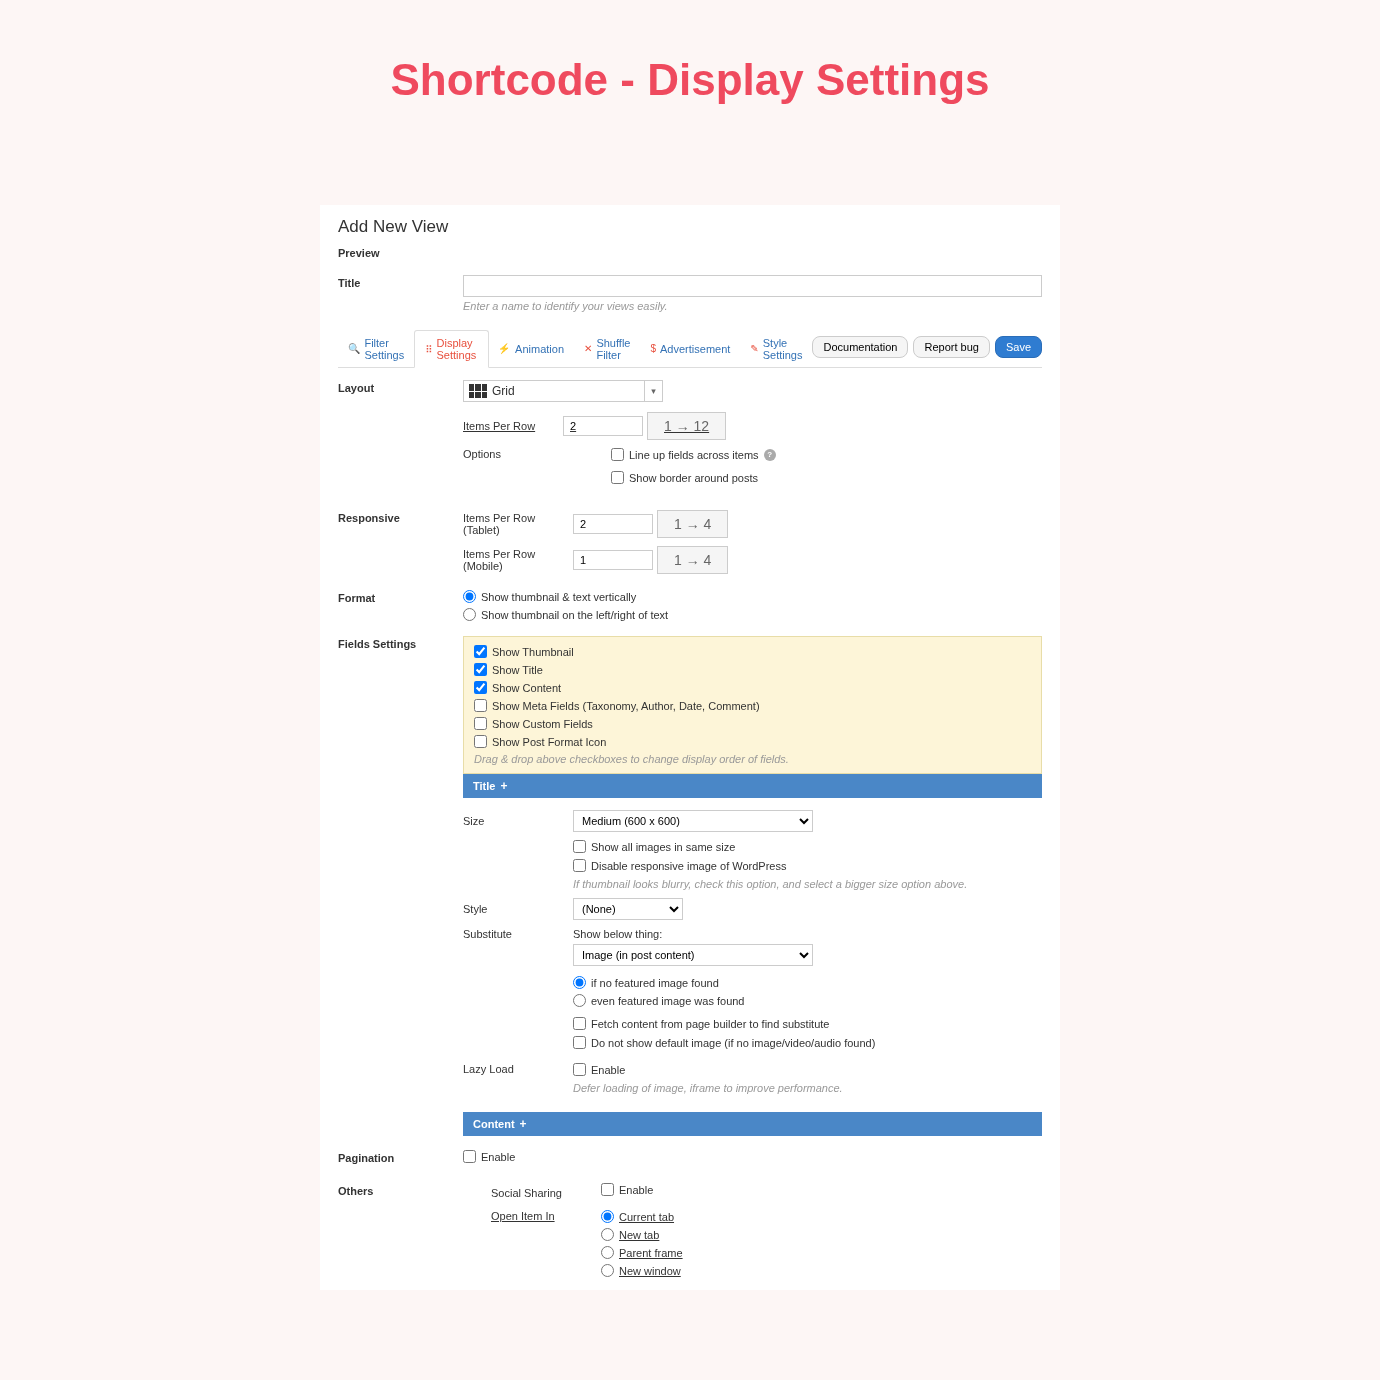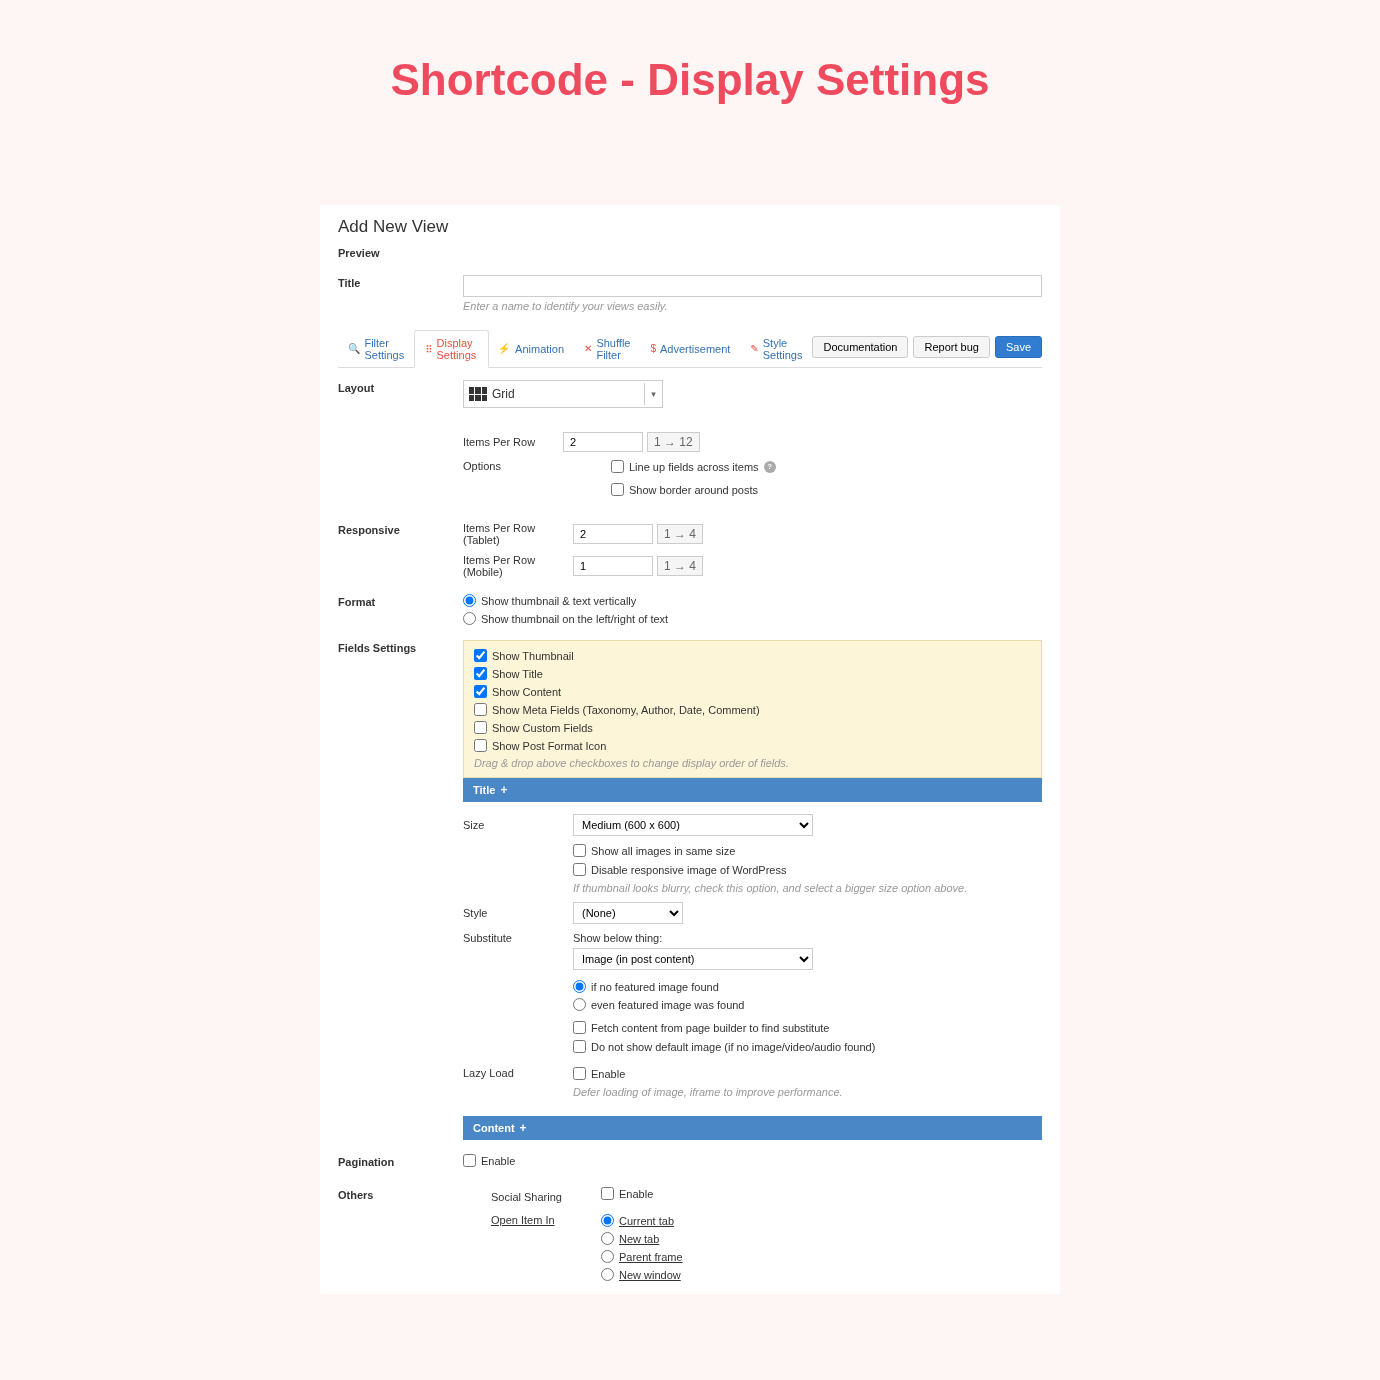--- a/index.html
+++ b/index.html
@@ -74,49 +74,49 @@
   border-radius: 3px 3px 0 0;
   color: #e8503e;
 }
 .tab-icon { font-size: 10px; }
 .action-btns { display: flex; gap: 5px; margin-bottom: 3px;}
 .btn {
   padding: 4px 10px;
   font-size: 11px;
   border: 1px solid #ccc;
   background: #f5f5f5;
-  border-radius: 3px;
+  border-radius: 8px;
   cursor: pointer;
 }
 .btn.primary { background: #2f7cd1; color: #fff; border-color: #2a6db8; }
 .layout-dd {
   display: flex;
   align-items: center;
   border: 1px solid #ccc;
   width: 200px;
-  height: 28px;
+  height: 22px;
   background: #fff;
 }
 .layout-dd .grid-icon {
   width: 18px; height: 14px; margin: 0 5px;
   display: grid; grid-template-columns: repeat(3,1fr); grid-template-rows: repeat(2,1fr); gap:1px;
 }
 .layout-dd .grid-icon span { background: #333; }
 .layout-dd .dd-label { flex:1; font-size: 12px; }
 .layout-dd .dd-caret {
   width: 18px; height: 22px; border-left: 1px solid #ccc;
   display:flex; align-items:center; justify-content:center; font-size:9px; color:#666;
 }
 .subrow { display:flex; align-items:center; margin-bottom: 8px; }
 .sublabel { width: 100px; font-size: 11px; color:#333; }
 .num-input {
   border: 1px solid #ccc; height: 20px; width: 80px; padding: 2px 6px; font-size: 11px;
 }
 .range-badge {
-  border: 1px solid #ccc; height: 20px; padding: 2px 6px; font-size: 12px;
+  border: 1px solid #ccc; height: 28px; padding: 2px 16px; font-size: 14px;
   background: #f5f5f5; margin-left: 4px; color:#666; display:inline-flex; align-items:center;
 }
 .check-line { display:flex; align-items:center; gap:5px; font-size:11px; margin-bottom:6px; color:#333;}
 .radio-line { display:flex; align-items:center; gap:5px; font-size:11px; margin-bottom:5px; color:#333;}
 input[type=checkbox], input[type=radio] { margin:0; }
 .info-badge {
   display:inline-flex; width:12px; height:12px; border-radius:50%; background:#aaa;
   color:#fff; font-size:8px; align-items:center; justify-content:center; font-weight:bold;
 }
 .fields-box {
@@ -210,21 +210,21 @@
             <span></span>
             <span></span>
             <span></span>
             <span></span>
             <span></span>
         </div>
         <div class="dd-label">Grid</div>
         <div class="dd-caret">▾</div>
       </div>
 
-      <div class="subrow" style="margin-top:24px;">
+      <div class="subrow" style="margin-top:10px;text-decoration:underline;">
         <div class="sublabel">Items Per Row</div>
         <input class="num-input" value="2" style="">
         <span class="range-badge">1 → 12</span>
       </div>
 
       <div class="subrow" style="align-items:flex-start;gap:48px;">
         <div class="sublabel">Options</div>
         <div>
           <div class="check-line">
             <input type="checkbox" style="">

